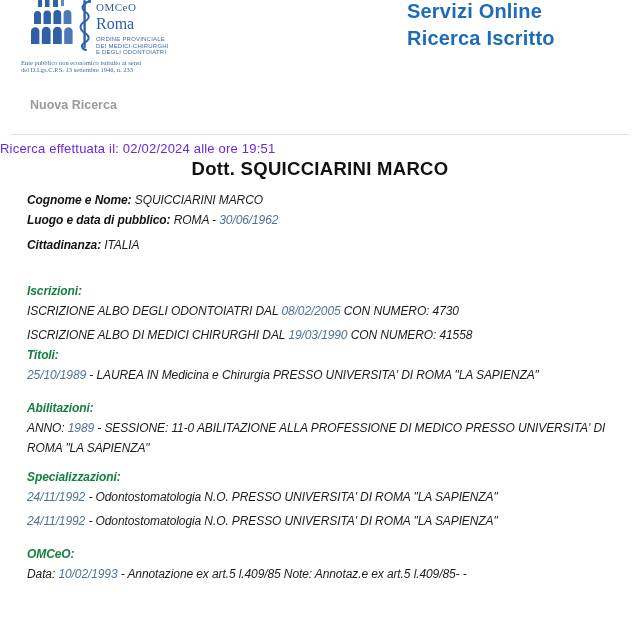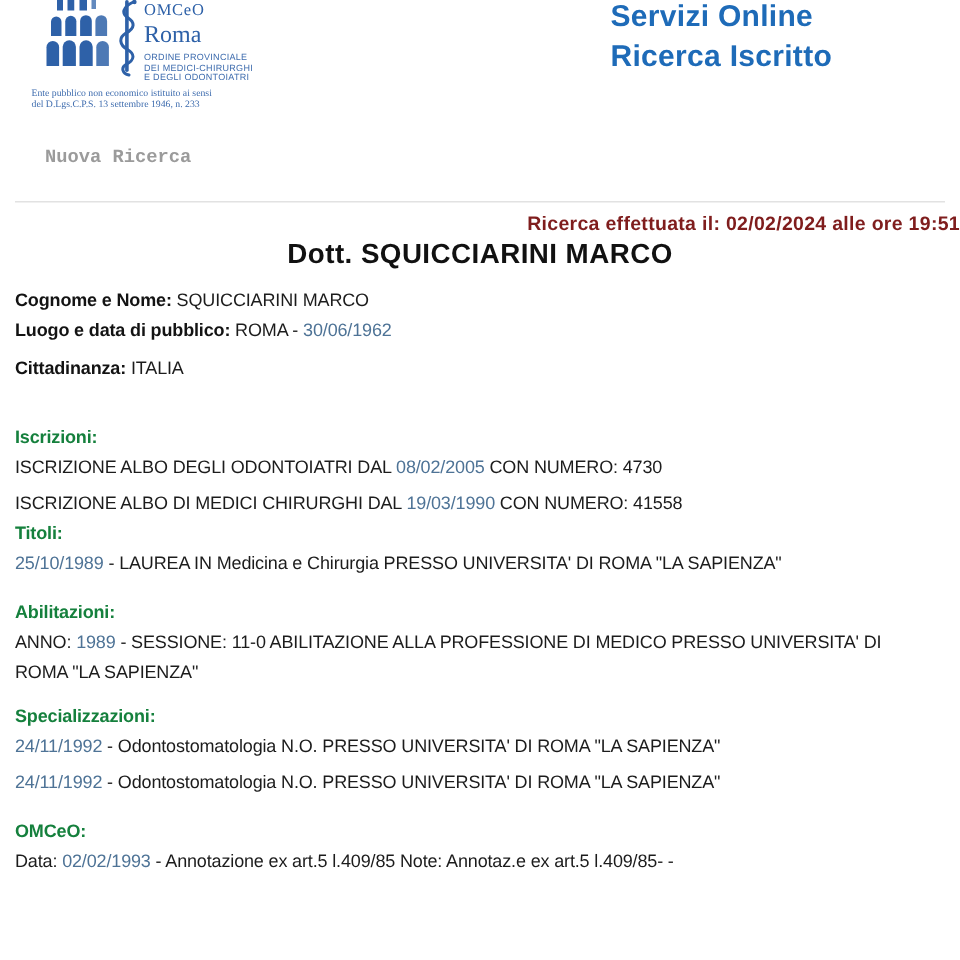--- a/index.html
+++ b/index.html
@@ -16,28 +16,28 @@
   .staff-svg { margin-left: 2px; display: block; }
   .logo-textcol { margin-left: 4px; color: #2e61a8; }
   .logo-acronym { font-family: "Liberation Serif", serif; font-size: 11px; line-height: 14px; letter-spacing: 0.5px; }
   .logo-city { font-family: "Liberation Serif", serif; font-size: 16px; line-height: 20px; }
   .logo-subtitle { margin-top: 2px; font-size: 6px; line-height: 6.5px; letter-spacing: 0.2px; color: #3e6cae; text-transform: uppercase; }
   .logo-note { margin-top: 3px; font-family: "Liberation Serif", serif; font-size: 6.5px; line-height: 7.5px; color: #3e6cae; }
 
   .service-title { position: absolute; left: 407px; top: -2px; font-size: 20px; font-weight: 700; color: #1e6bb8; line-height: 27px; letter-spacing: 0.2px; }
 
   
-  .new-search { display: inline-block; margin: 10px 0 0 30px; font-size: 12.5px; font-weight: 700; color: #9b9b9b; text-decoration: none; cursor: pointer; font-family: Liberation Mono, monospace; }
+  .new-search { display: inline-block; margin: 10px 0 0 30px; font-size: 12.5px; font-weight: 700; color: #9b9b9b; text-decoration: none; cursor: pointer; }
   .divider { border: none; border-top: 1px solid #e2e2e2; margin: 21px 10px 0 10px; }
 
-  .meta-line { margin-top: 6px; text-align: right; font-size: 13px; font-weight: 700; color: #7f1d1d; letter-spacing: 0.2px; }
+  .meta-line { margin-top: 6px; text-align: left; font-size: 13px; font-weight: 400; color: #6d28d9; letter-spacing: 0.2px; }
   .result-title { margin-top: 2px; text-align: center; font-size: 18.5px; font-weight: 700; color: #111111; letter-spacing: 0.3px; }
 
   
-  .content { padding: 0 34px 0 10px; }
+  .content { padding: 0 34px 0 27px; font-style: italic; }
   .content p { font-size: 12px; line-height: 20px; letter-spacing: -0.1px; }
   .lbl { font-weight: 700; color: #131313; }
   .date { color: #4e7396; }
 
   .person { margin-top: 10px; }
   .row-citizen { margin-top: 5px; }
 
   .sec-title { font-weight: 700; color: #15803d; }
   .mt-big { margin-top: 26px !important; }
   .mt-med { margin-top: 13px !important; }
@@ -131,19 +131,19 @@
   </section>
 
   <section>
     <p class="sec-title mt-sm">Specializzazioni:</p>
     <p class="mt-0"><span class="date">24/11/1992</span><span> - Odontostomatologia N.O. PRESSO UNIVERSITA' DI ROMA "LA SAPIENZA"</span></p>
     <p class="gap4"><span class="date">24/11/1992</span><span> - Odontostomatologia N.O. PRESSO UNIVERSITA' DI ROMA "LA SAPIENZA"</span></p>
   </section>
 
   <section>
     <p class="sec-title mt-med">OMCeO:</p>
-    <p class="mt-0"><span>Data: </span><span class="date">02/02/1993</span><span> - Annotazione ex art.5 l.409/85 Note: Annotaz.e ex art.5 l.409/85- -</span></p>
+    <p class="mt-0"><span>Data: </span><span class="date">10/02/1993</span><span> - Annotazione ex art.5 l.409/85 Note: Annotaz.e ex art.5 l.409/85- -</span></p>
   </section>
 
 </main>
 
 
 
 
 </body></html>

